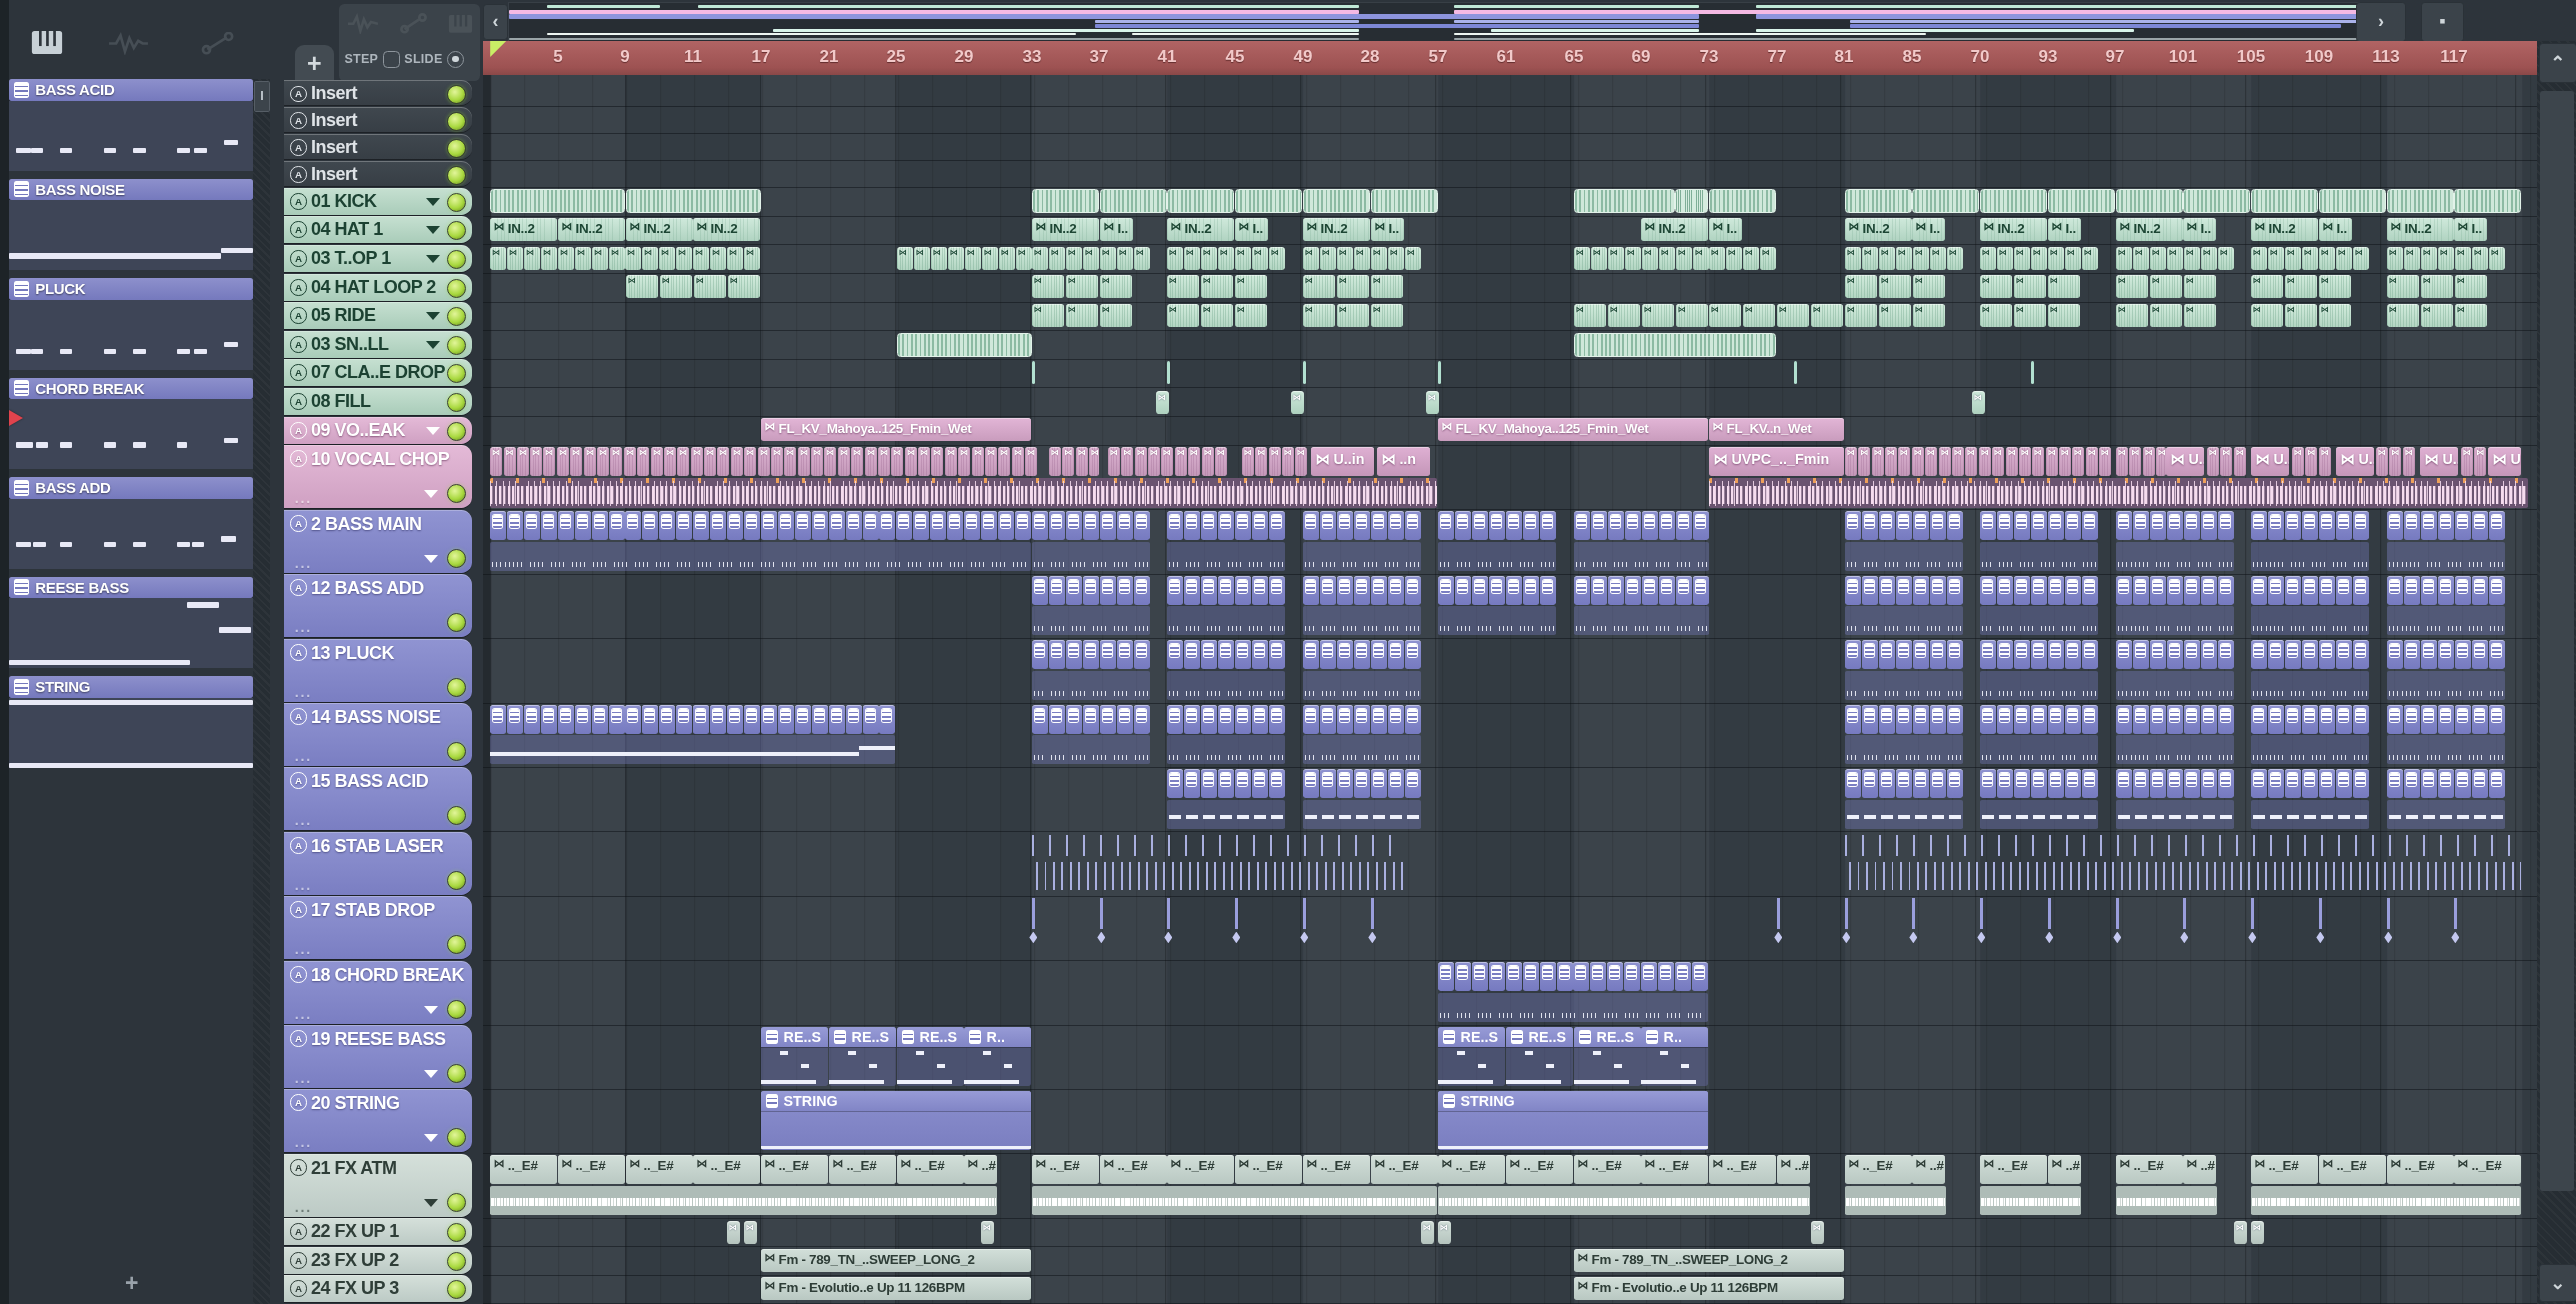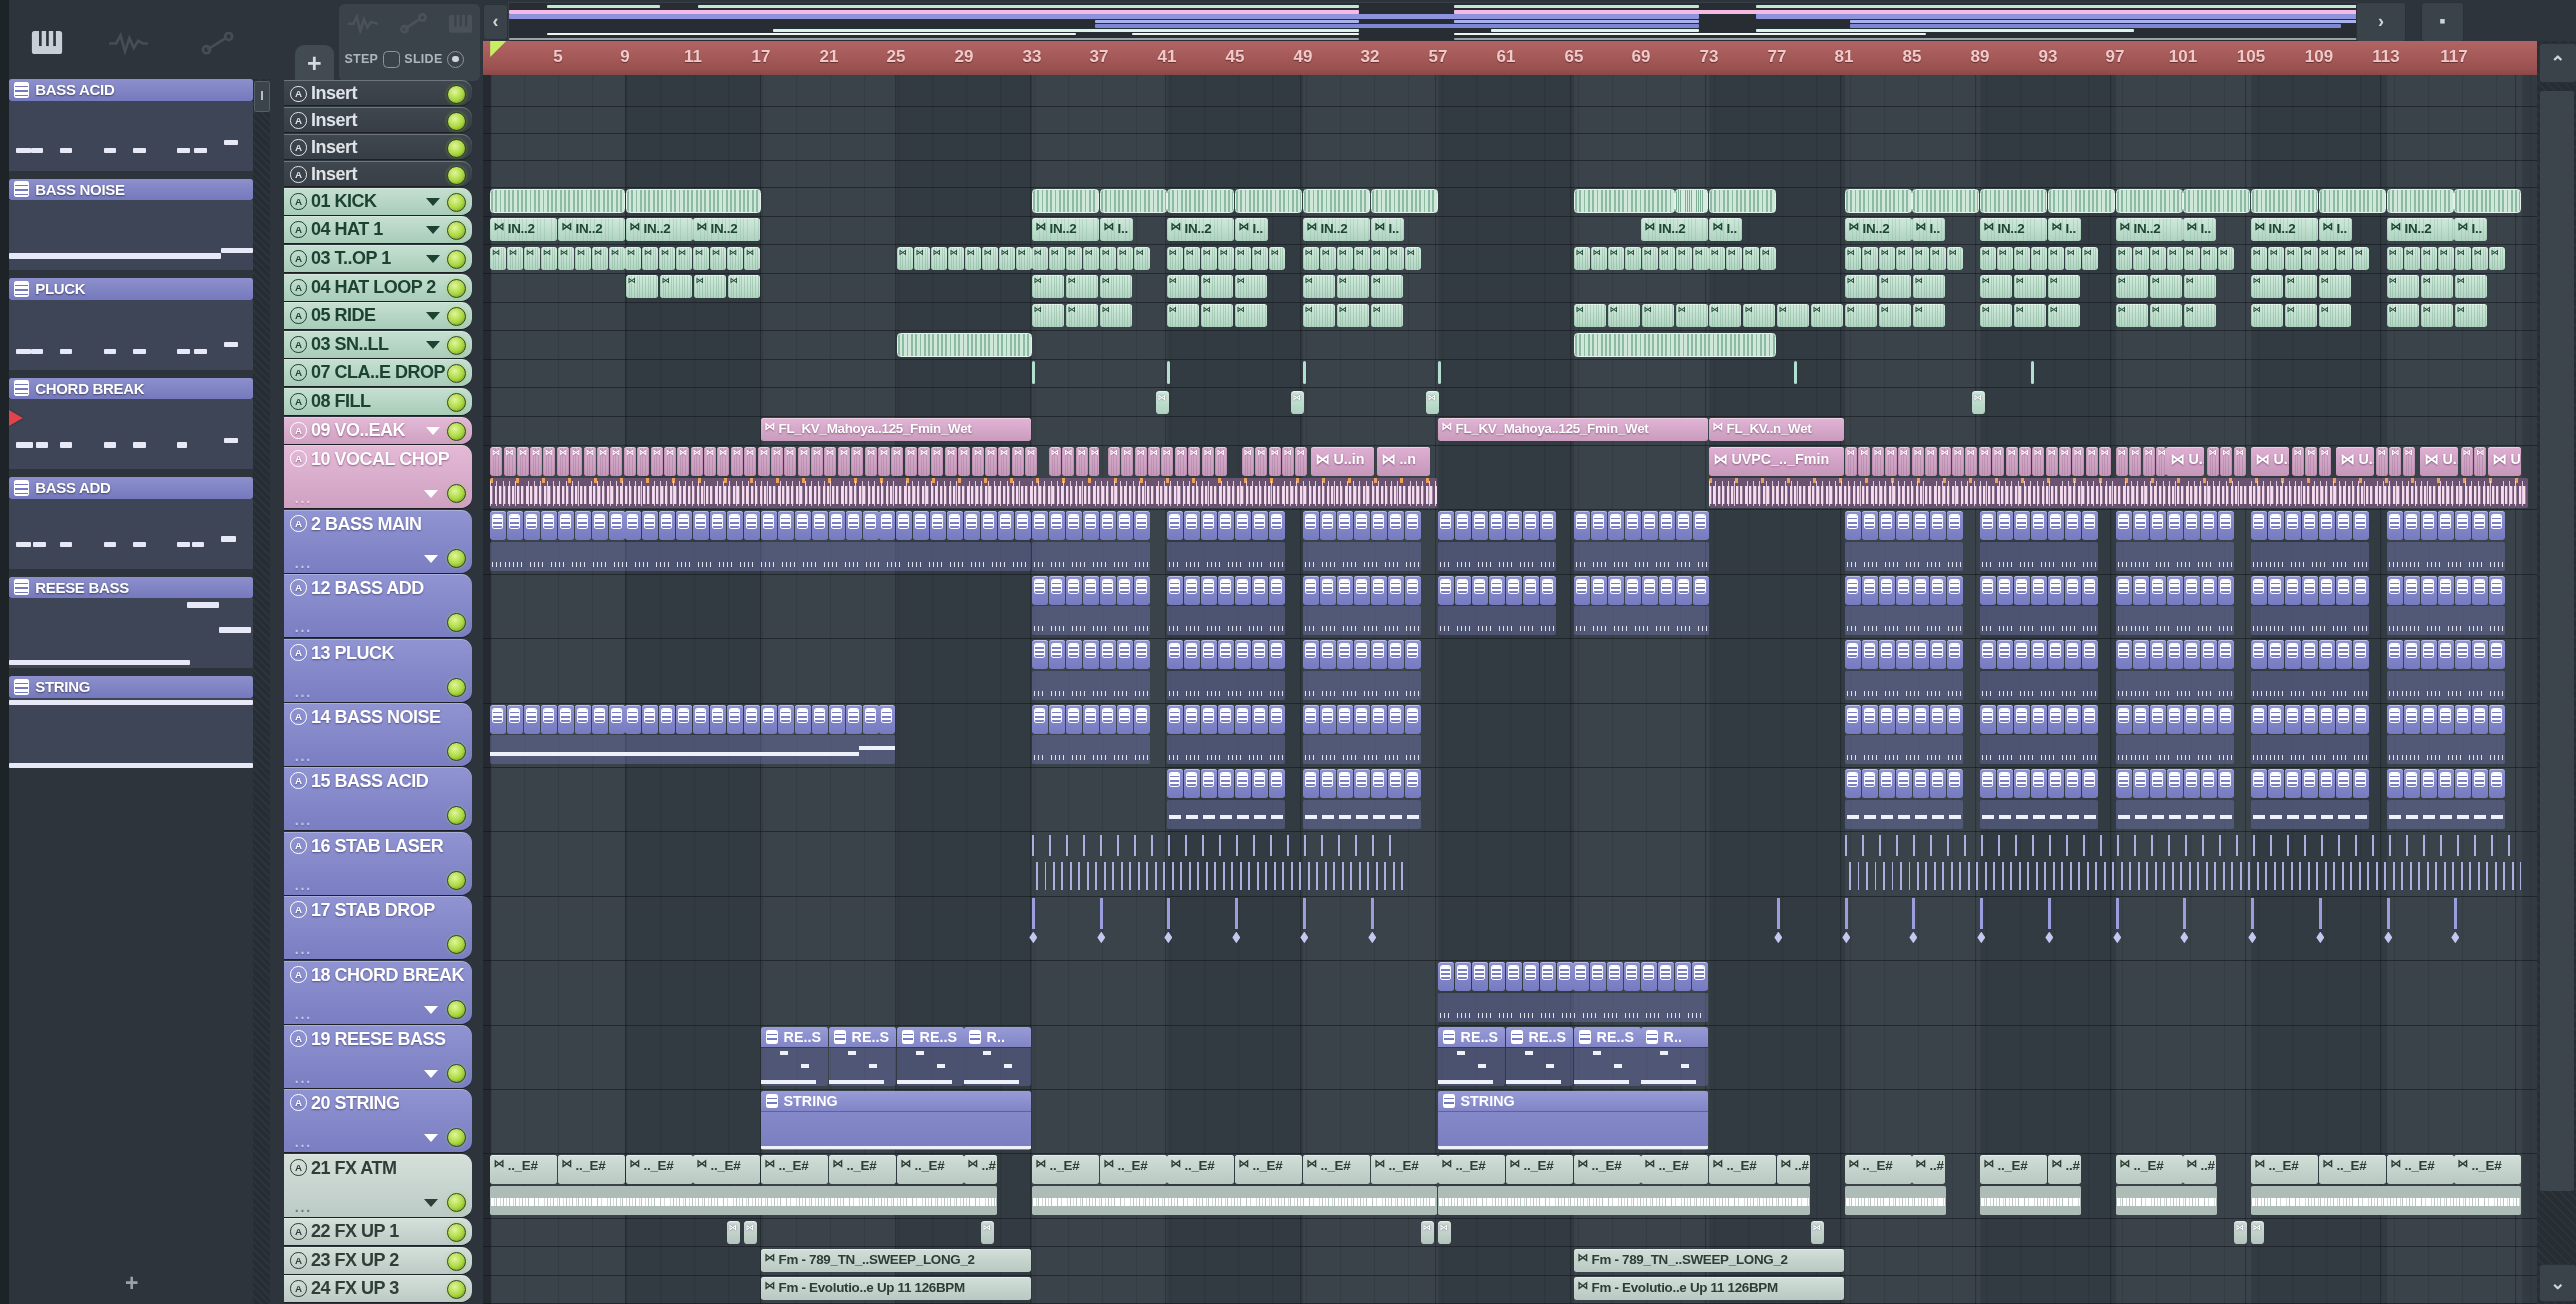--- a/index.html
+++ b/index.html
@@ -368,30 +368,30 @@
       <div class="rnum" style="left: 195px;">11</div>
       <div class="rnum" style="left: 263px;">17</div>
       <div class="rnum" style="left: 331px;">21</div>
       <div class="rnum" style="left: 398px;">25</div>
       <div class="rnum" style="left: 466px;">29</div>
       <div class="rnum" style="left: 534px;">33</div>
       <div class="rnum" style="left: 601px;">37</div>
       <div class="rnum" style="left: 669px;">41</div>
       <div class="rnum" style="left: 737px;">45</div>
       <div class="rnum" style="left: 805px;">49</div>
-      <div class="rnum" style="left: 872px;">32</div>
+      <div class="rnum" style="left: 872px;">28</div>
       <div class="rnum" style="left: 940px;">57</div>
       <div class="rnum" style="left: 1008px;">61</div>
       <div class="rnum" style="left: 1076px;">65</div>
       <div class="rnum" style="left: 1143px;">69</div>
       <div class="rnum" style="left: 1211px;">73</div>
       <div class="rnum" style="left: 1279px;">77</div>
       <div class="rnum" style="left: 1346px;">81</div>
       <div class="rnum" style="left: 1414px;">85</div>
-      <div class="rnum" style="left: 1482px;">89</div>
+      <div class="rnum" style="left: 1482px;">70</div>
       <div class="rnum" style="left: 1550px;">93</div>
       <div class="rnum" style="left: 1617px;">97</div>
       <div class="rnum" style="left: 1685px;">101</div>
       <div class="rnum" style="left: 1753px;">105</div>
       <div class="rnum" style="left: 1821px;">109</div>
       <div class="rnum" style="left: 1888px;">113</div>
       <div class="rnum" style="left: 1956px;">117</div>
     </div>
 
   <div class="abs" id="headers">

